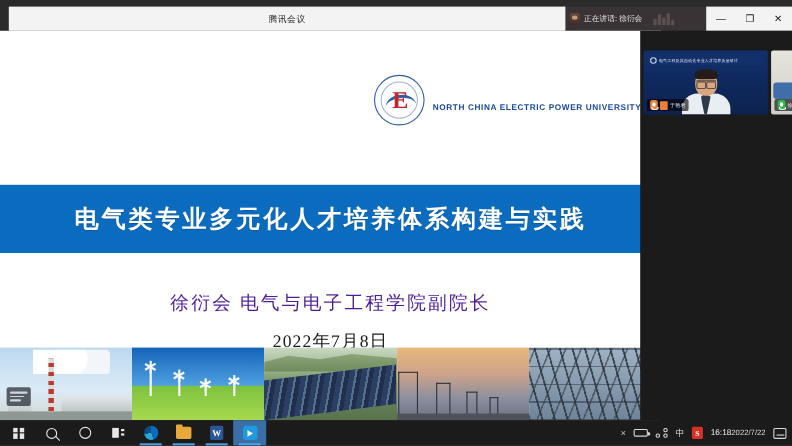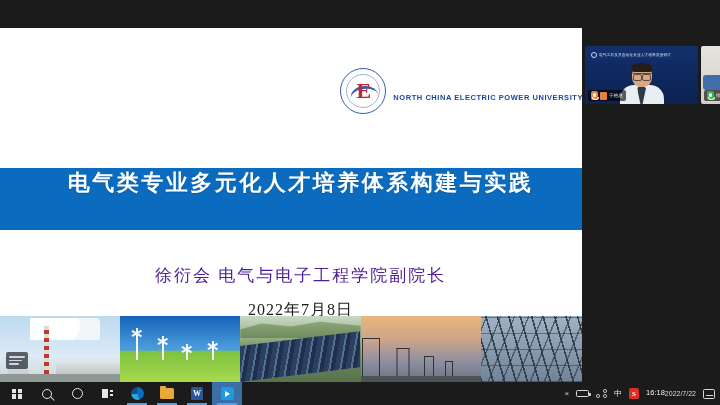--- a/index.html
+++ b/index.html
@@ -87,21 +87,21 @@
     font-size:28px; font-weight:bold; color:#17489e; letter-spacing:3px;
     line-height:1.05;
   }
   .logo-en {
     font-size:7.5px; font-weight:bold; color:#17489e;
     letter-spacing:.55px; margin-top:13px;
   }
 
   .blue-bar {
     position:absolute; left:0; top:140px; width:601px; height:62px;
-    background:#0b6cbf; display:flex; justify-content:center;
+    background:#0b6cbf; display:flex; align-items:center; justify-content:center;
   }
   .blue-bar .ttl {
     color:#fff; font-size:22px; font-weight:bold; letter-spacing:2.5px;
     font-family:"Liberation Sans","DejaVu Sans",sans-serif;
     text-shadow:0 1px 1px rgba(0,0,0,.18);
   }
 
   .sub-wrap {
     position:absolute; left:0; top:236px; width:601px;
     display:flex; flex-direction:column; align-items:center; gap:13px;
@@ -358,20 +358,45 @@
   .ic-notif { width:12px; height:10px; border:1.2px solid #d8d8d8; border-radius:1.5px;
     position:relative; }
   .ic-notif::after{ content:""; position:absolute; left:1.5px; bottom:1.2px; width:7px; height:1.2px;
     background:#d8d8d8; }
 </style>
 </head>
 <body>
 
 <div id="app">
 
+  <div class="titlebar">
+    <div class="tb-left"></div>
+
+    <div class="tb-white">
+      <span class="tb-title">腾讯会议</span>
+    </div>
+
+    <div class="tb-right">
+      <span class="speaker-av"></span>
+      <span class="speaker-text">正在讲话: 徐衍会</span>
+      <span class="wave">
+        <i></i>
+          <i></i>
+          <i></i>
+          <i></i>
+          <i></i>
+      </span>
+    </div>
+
+    <div class="tb-winbtns">
+      <span>—</span>
+      <span>❐</span>
+      <span>✕</span>
+    </div>
+  </div>
 
   <div class="slide">
 
     <div class="slide-top">
       <div class="logo-wrap">
         <div class="logo-mark">
           <span class="logo-swoosh"></span>
         </div>
         <div class="logo-txt">
           <div class="logo-en">NORTH CHINA ELECTRIC POWER UNIVERSITY</div>

